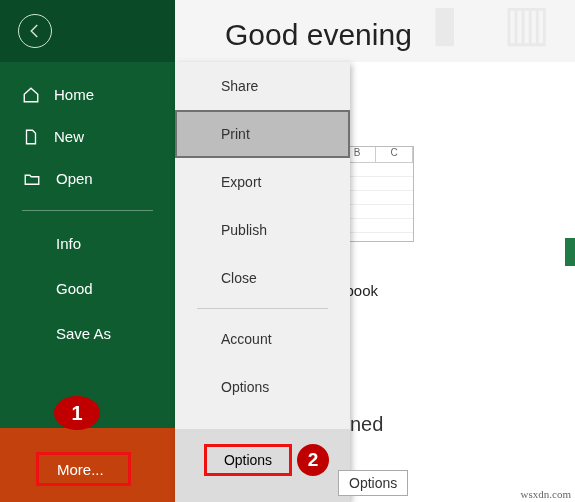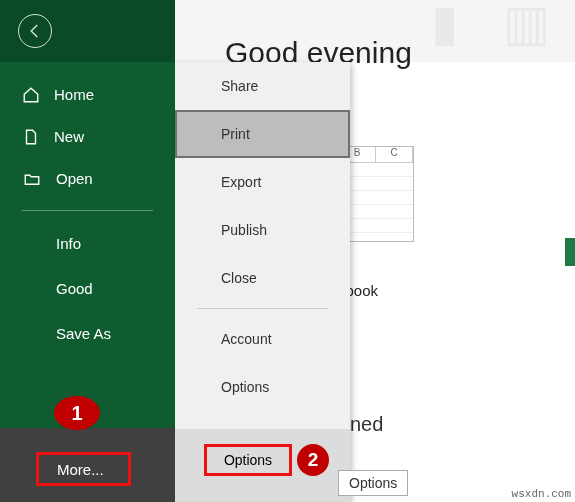--- a/index.html
+++ b/index.html
@@ -10,54 +10,54 @@
   .topbar { height: 62px; background: #0a4a26; display: flex; align-items: center; padding-left: 18px; }
   .back-btn { width: 34px; height: 34px; border: 1.5px solid #cfe3d6; border-radius: 50%; display: flex; align-items: center; justify-content: center; cursor: pointer; }
   .back-btn svg { stroke: #cfe3d6; }
 
   .nav { padding-top: 12px; }
   .nav-item { display: flex; gap: 14px; padding: 12px 22px; color: #fff; font-size: 15px; cursor: pointer; }
   .nav-item svg { stroke: #fff; fill: none; }
   .sep { border-top: 1px solid rgba(255,255,255,0.35); margin: 10px 22px; }
   .nav-sub { padding: 14px 22px 14px 56px; color: #fff; font-size: 15px; cursor: pointer; }
 
-  .more-area { position: absolute; left: 0; bottom: 0; width: 175px; height: 74px; background: #404040; }
+  .more-area { position: absolute; left: 0; bottom: 0; width: 175px; height: 74px; background: #c2410c; }
   .more-highlight { position: absolute; left: 36px; top: 24px; width: 95px; height: 34px; border: 3px solid #e11; display: flex; align-items: center; padding-left: 18px; color: #fff; font-size: 15px; cursor: pointer; }
   .callout1 { position: absolute; left: 54px; top: 396px; width: 46px; height: 34px; border-radius: 50%; background: #c00000; color: #fff; display: flex; align-items: center; justify-content: center; font-size: 20px; font-weight: 600; z-index: 50; }
 
   
   .flyout { position: absolute; left: 175px; top: 62px; width: 175px; height: 440px; background: #f0f0f0; box-shadow: 2px 2px 6px rgba(0,0,0,0.25); z-index: 30; }
   .fly-item { padding: 16px 22px 16px 46px; font-size: 14px; color: #333; cursor: pointer; }
   .fly-item.selected { background: #bdbdbd; border: 2px solid #707070; padding: 14px 20px 14px 44px; }
   .fly-sep { border-top: 1px solid #ccc; margin: 6px 22px; }
   .fly-options-wrap { position: absolute; left: 0; bottom: 0; width: 175px; height: 73px; background: #dcdcdc; }
   .options-highlight { position: absolute; left: 204px; bottom: 26px; width: 88px; height: 32px; border: 3px solid #e11; display: flex; align-items: center; justify-content: center; font-size: 14px; cursor: pointer; z-index: 35; }
   .callout2 { position: absolute; left: 297px; bottom: 26px; width: 32px; height: 32px; border-radius: 50%; background: #c00000; color: #fff; display: flex; align-items: center; justify-content: center; font-size: 19px; font-weight: 600; z-index: 50; }
 
   
   .main { position: absolute; left: 175px; top: 0; right: 0; height: 502px; background: #fff; }
   .main-top { height: 62px; background: #f5f5f5; display:flex; align-items:center; justify-content:center; }
-  .heading { font-size: 30px; font-weight: 400; color: #222; margin-top: 22px; }
+  .heading { font-size: 30px; font-weight: 400; color: #222; margin-top: 4px; }
 
   .thumb { position: absolute; left: 338px; top: 146px; width: 76px; height: 96px; border: 1px solid #bbb; background: #fff; }
   .thumb .head { height: 16px; display:flex; }
   .thumb .head div { width: 38px; border-right:1px solid #ccc; border-bottom:1px solid #ccc; font-size:10px; text-align:center; color:#666; }
   .thumb .row { height:14px; border-bottom:1px solid #eee; }
 
   .caption { position: absolute; left: 338px; top: 282px; font-size: 15px; color: #222; }
   .section { position: absolute; left: 350px; top: 413px; font-size: 20px; color: #333; }
   .tbl-head { position: absolute; left: 244px; top: 472px; display:flex; align-items:center; gap:10px; }
   .chk { width:18px; height:18px; border:1px solid #888; }
   .thname { font-size: 15px; color: #333; }
 
   .tooltip { position: absolute; left: 338px; top: 470px; background: #fff; border: 1px solid #aaa; padding: 4px 10px; font-size: 14px; color: #333; z-index: 60; }
 
   .accent { position: absolute; right: 0; top: 238px; width: 10px; height: 28px; background: #1f7a45; }
 
-  .watermark { position: absolute; right: 4px; bottom: 2px; font-size: 11px; color: #666; font-family: Liberation Mono, monospace; }
+  .watermark { position: absolute; right: 4px; bottom: 2px; font-size: 11px; color: #666; font-family: Liberation Serif, serif; }
 
   
   .ghost { position: absolute; color: #e9e9e9; }
   .g1 { left: 256px; top: -6px; font-size: 50px; }
   .g2 { left: 328px; top: -6px; font-size: 50px; }
 </style>
 </head>
 <body>
 
 <div class="main">

